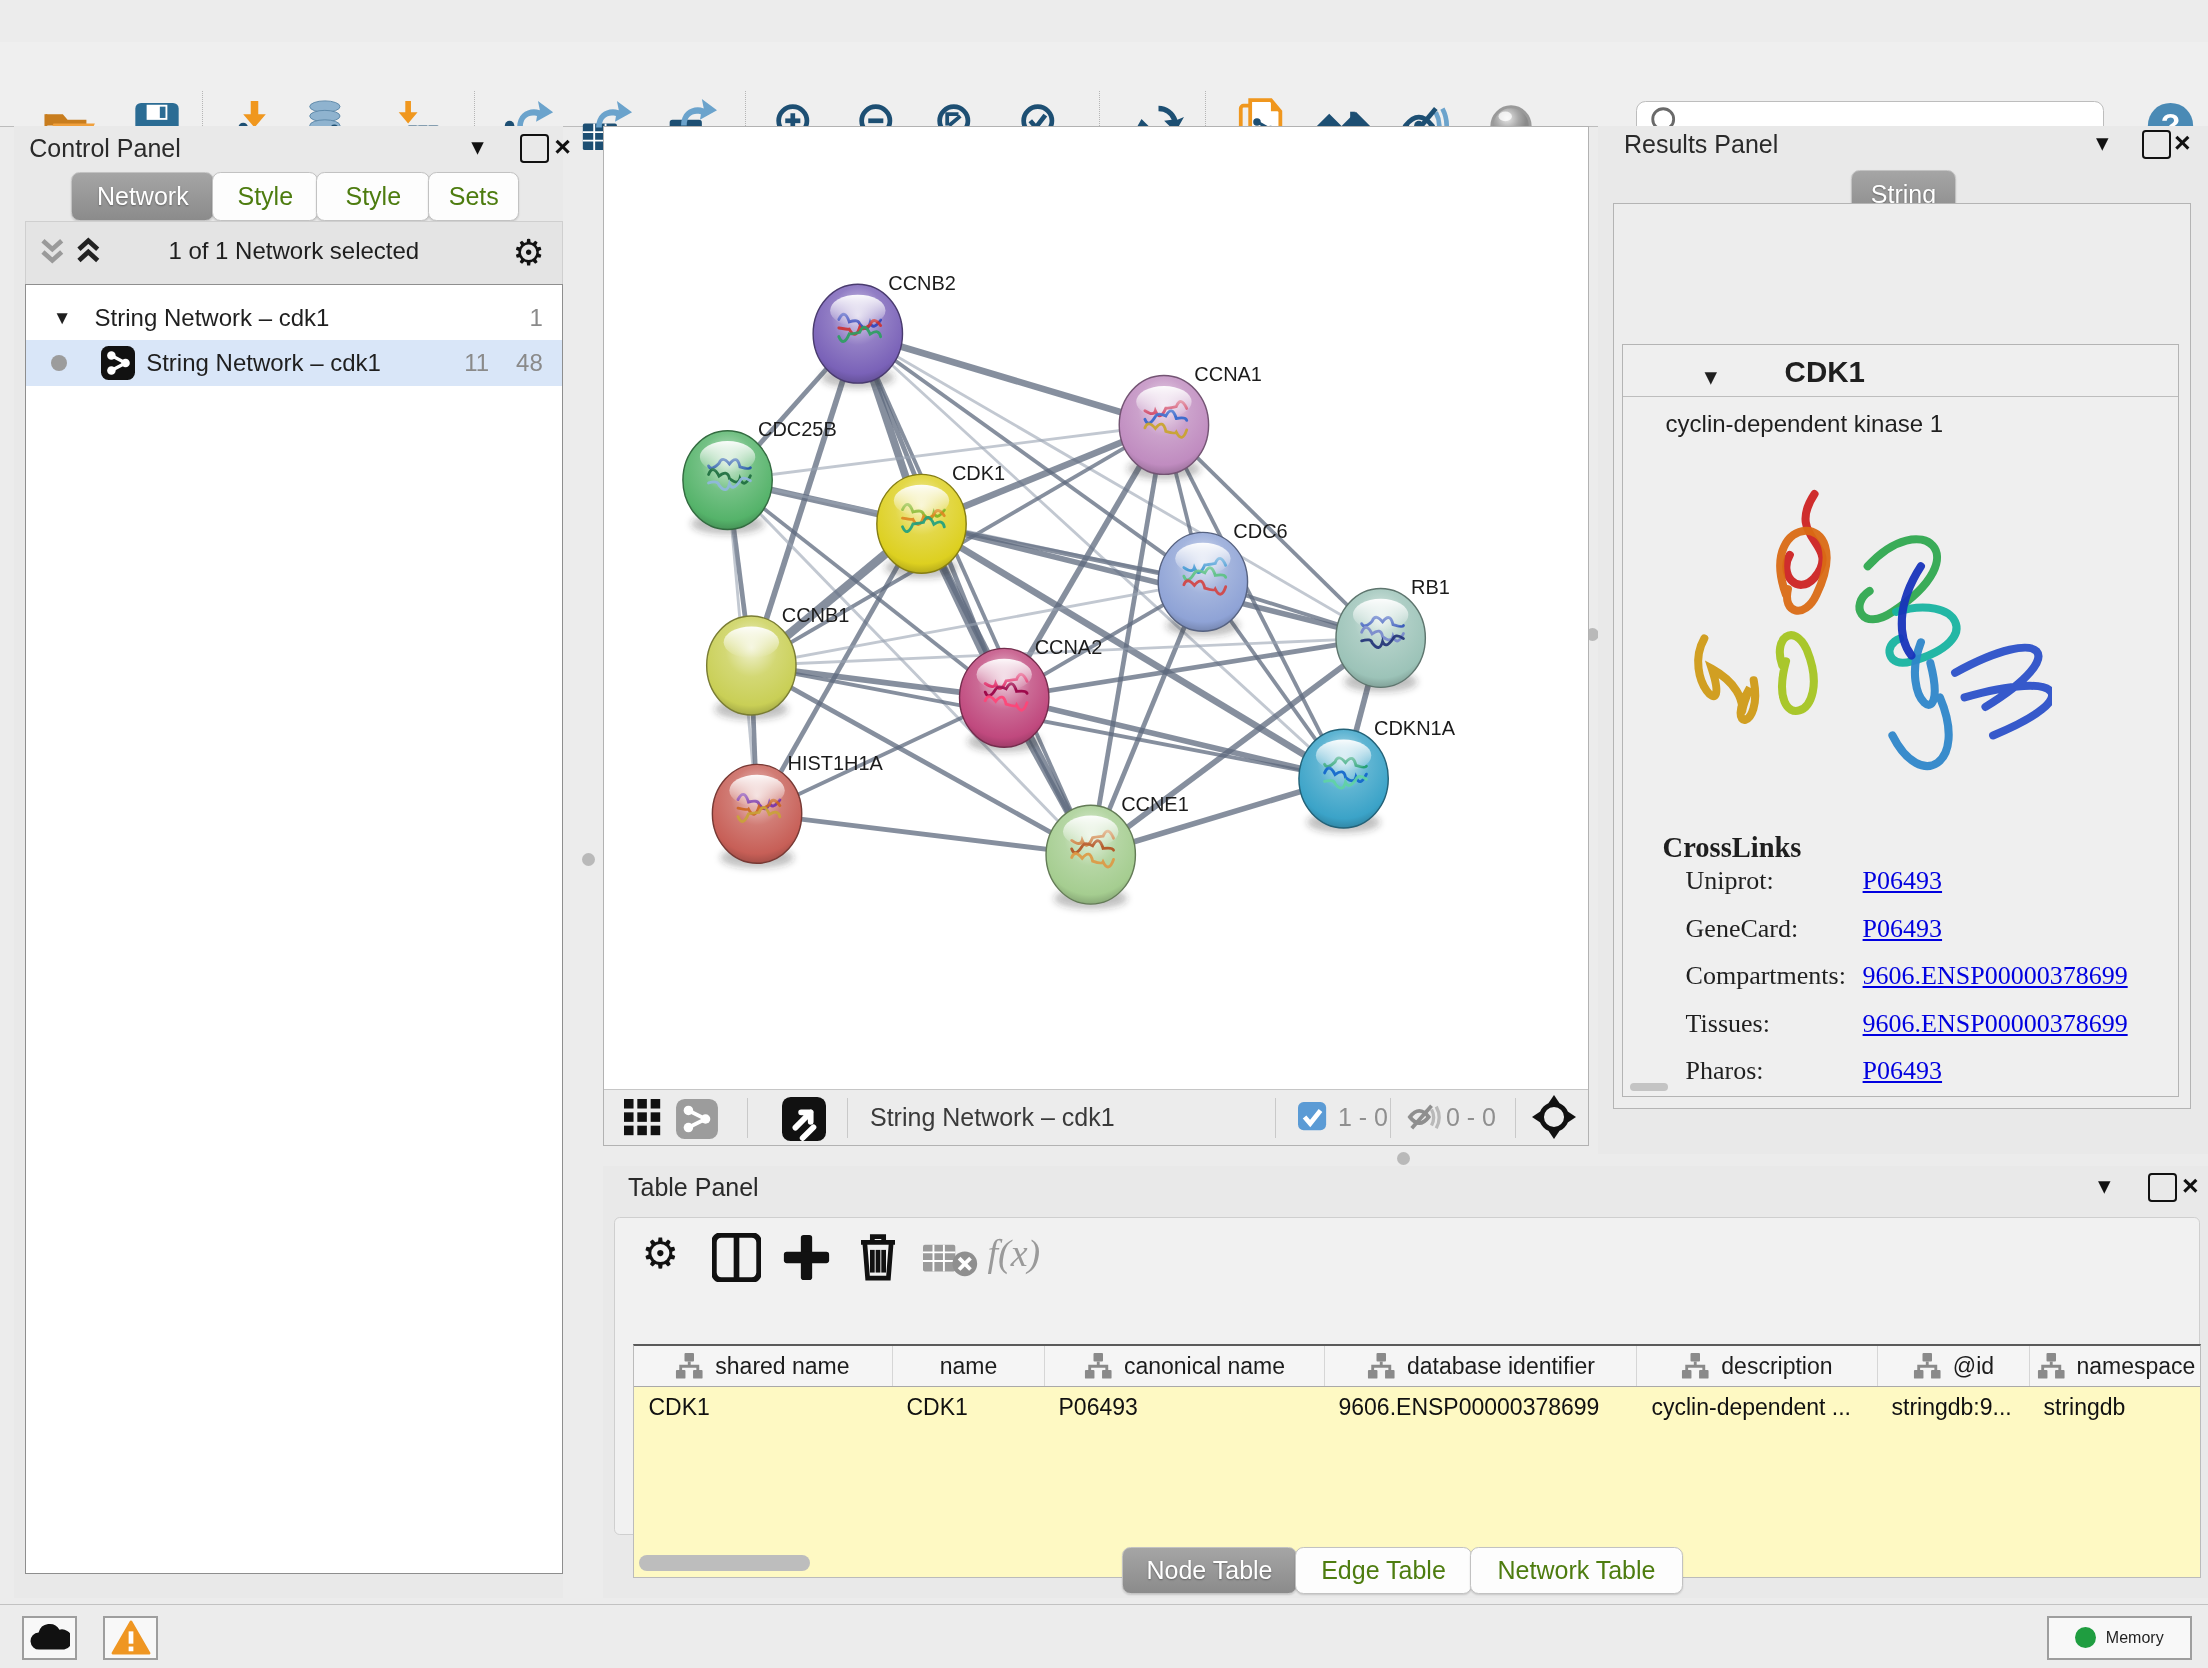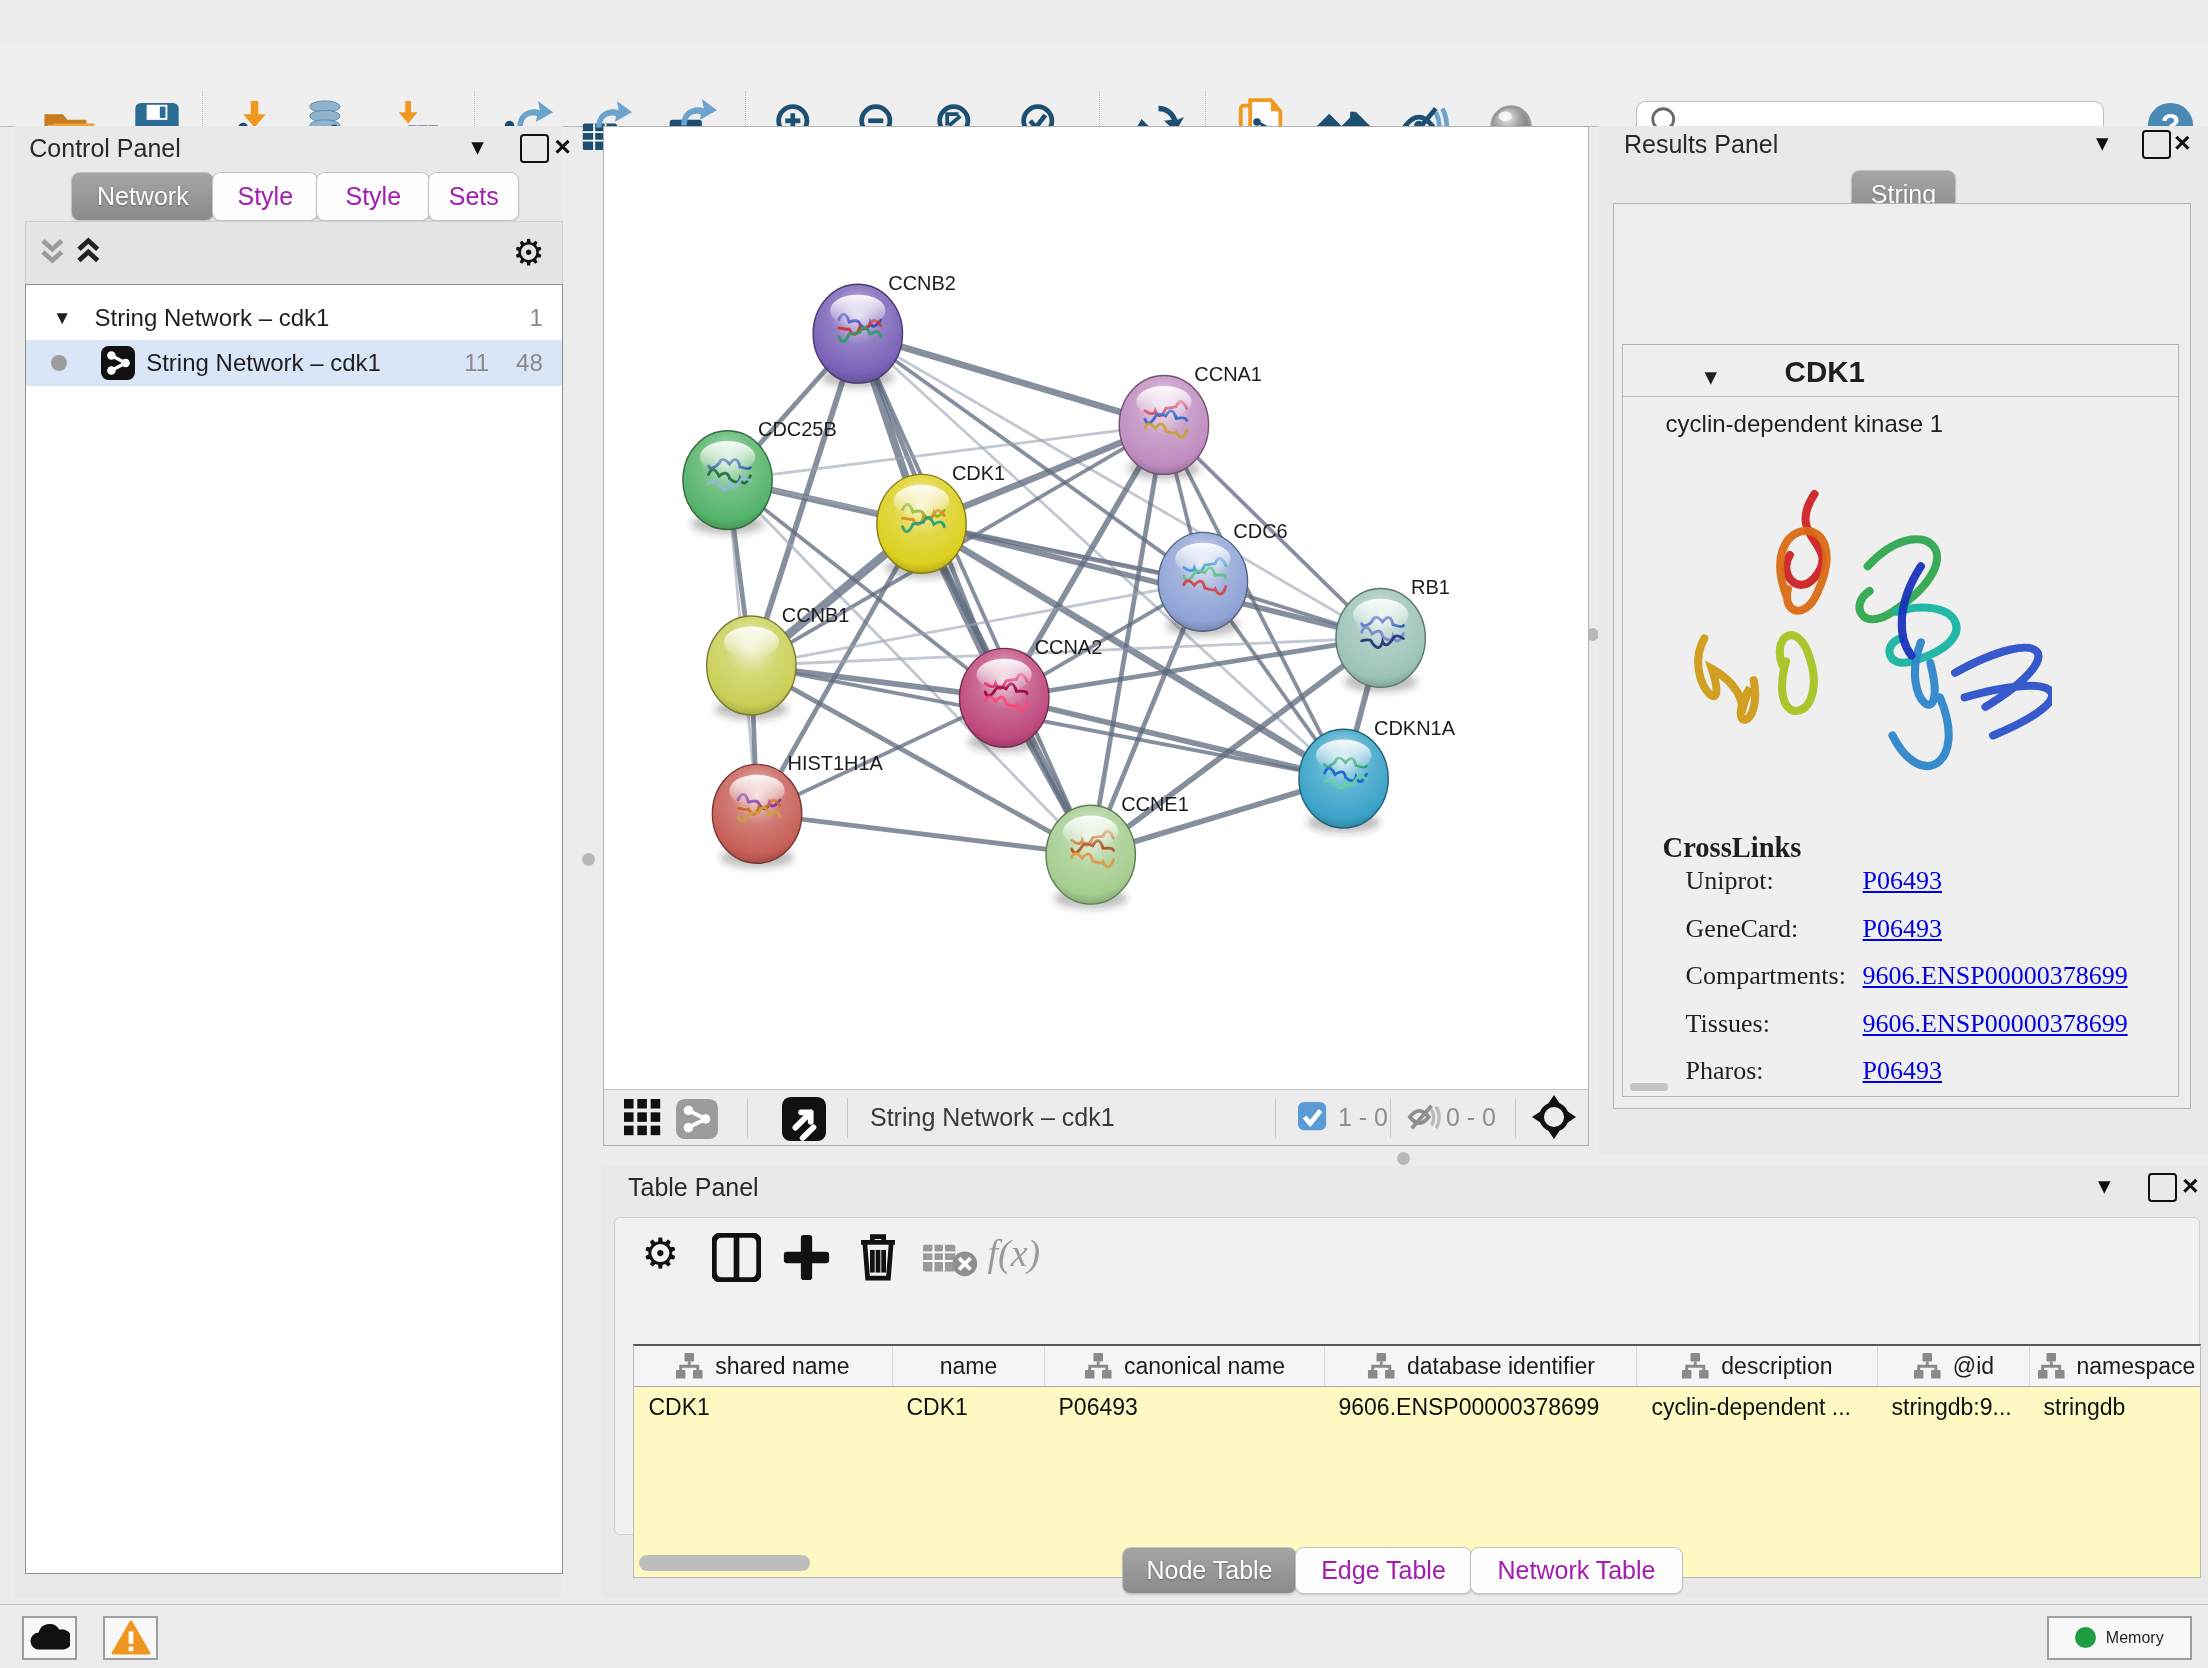--- a/index.html
+++ b/index.html
@@ -15,21 +15,21 @@
   .tbicon{position:absolute;top:53px;width:61px;height:61px;display:flex;align-items:center;justify-content:center;}
   .tbsep{position:absolute;top:49px;height:65px;border-left:1.9px dotted #b5b5b5;}
   .searchbox{position:absolute;left:1636px;top:59px;width:468px;height:44px;background:#fff;border:1.9px solid #bdbdbd;border-radius:9.5px;display:flex;align-items:center;padding-left:11.4px;box-sizing:border-box;}
   .searchbox input{border:none;outline:none;font-size:23px;width:399px;background:transparent;font-family:"Liberation Sans",sans-serif;}
   
   .ptitle{font-size:25px;color:#2a2a2a;}
   .pctl{position:absolute;font-size:25px;color:#111;}
   .pctl.sq{width:25px;height:25px;border:2.9px solid #111;border-radius:3.8px;}
   
   .cpanel{left:14.3px;top:126px;width:549px;height:1472px;background:#e9e9e9;}
-  .tab{position:absolute;height:47px;background:#fdfdfd;border:1px solid #c2c2c2;border-radius:8.6px 8.6px 8.6px 8.6px;display:flex;align-items:center;justify-content:center;font-size:25px;color:#a21caf;box-shadow:0 1px 1.9px rgba(0,0,0,.15);}
+  .tab{position:absolute;height:47px;background:#fdfdfd;border:1px solid #c2c2c2;border-radius:8.6px 8.6px 8.6px 8.6px;display:flex;align-items:center;justify-content:center;font-size:25px;color:#4d7c0f;box-shadow:0 1px 1.9px rgba(0,0,0,.15);}
   .tab.sel{background:linear-gradient(#a5a5a5,#8b8b8b);color:#fff;text-shadow:0 1px 1.9px rgba(0,0,0,.35);}
   .listbox{position:absolute;left:10.5px;top:158px;width:536px;height:1288px;background:#fff;border:1.9px solid #8e8e8e;}
   .netrow{position:absolute;left:0;width:100%;height:46px;display:flex;align-items:center;font-size:24px;}
   .netrow .cnt{color:#8a8a8a;}
   
   .netpanel{left:603px;top:126px;width:986px;height:1020px;background:#ffffff;border:1.9px solid #b2b2b2;box-sizing:border-box;}
   .netfooter{position:absolute;left:0;bottom:0;width:100%;height:55px;background:#ececec;border-top:1px solid #c6c6c6;}
   .vline{position:absolute;top:7.6px;height:40px;border-left:1px solid #c9c9c9;}
   .ftext{position:absolute;font-size:25px;color:#3a3a3a;top:13.3px;}
   .fgray{color:#8f8f8f;}
@@ -278,20 +278,21 @@
           </svg>
         </span>
       <span style="position:absolute;left:49px;top:15px">
           <svg width="28.5" height="30" viewBox="0 0 30 32">
             <g stroke="#222" stroke-width="5" fill="none">
               <path d="M4 13 l10-9 10 9"></path>
               <path d="M4 25 l10-9 10 9"></path>
             </g>
           </svg>
         </span>
+      <div style="position:absolute;width:100%;text-align:center;top:15px;font-size:24px">1 of 1 Network selected</div>
       <span style="position:absolute;right:17px;top:9.5px;font-size:36px;color:#111">⚙</span>
     </div>
     <div class="listbox" id="network-list">
         <div class="netrow" style="top: 9.5px;">
           <span style="margin-left:27px;font-size:19px">▼</span>
         <span style="margin-left:23px">String Network – cdk1</span>
         <span class="cnt" style="margin-left:auto;margin-right:19px">1</span>
         </div>
         <div class="netrow" style="top: 55px; background: rgb(217, 230, 248);">
           <span style="margin-left:25px;width:16px;height:16px;border-radius:50%;background:#9c9c9c"></span>

